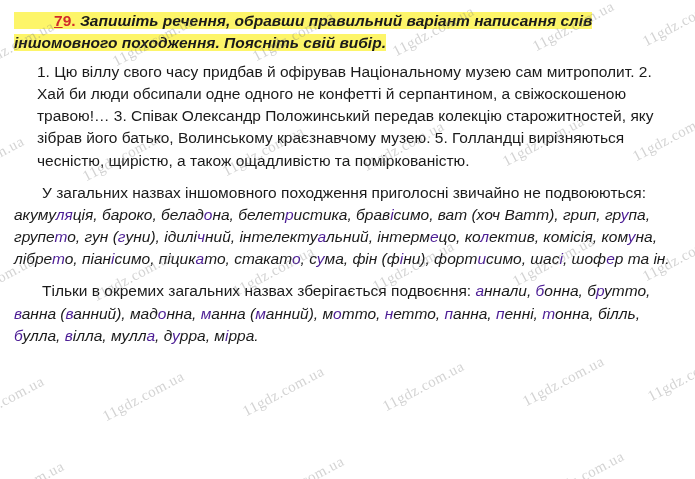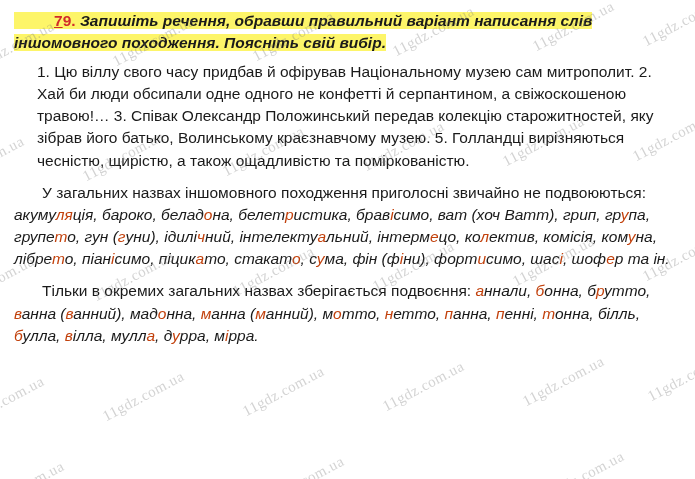--- a/index.html
+++ b/index.html
@@ -80,21 +80,21 @@
     line-height: 1.43;
     text-align: left;
   }
   p.indent {
     text-indent: 28px;
   }
   .gap-sm { height: 7px; }
   .gap-md { height: 10px; }
 
   .it { font-style: italic; }
-  .hl { color: #c2410c; }
+  .hl { color: #4c1d95; }
 
   .sentence-block {
     position: relative;
     z-index: 2;
     font-size: 15.5px;
     line-height: 1.43;
     margin-left: 23px;
   }
 </style>
 </head>

